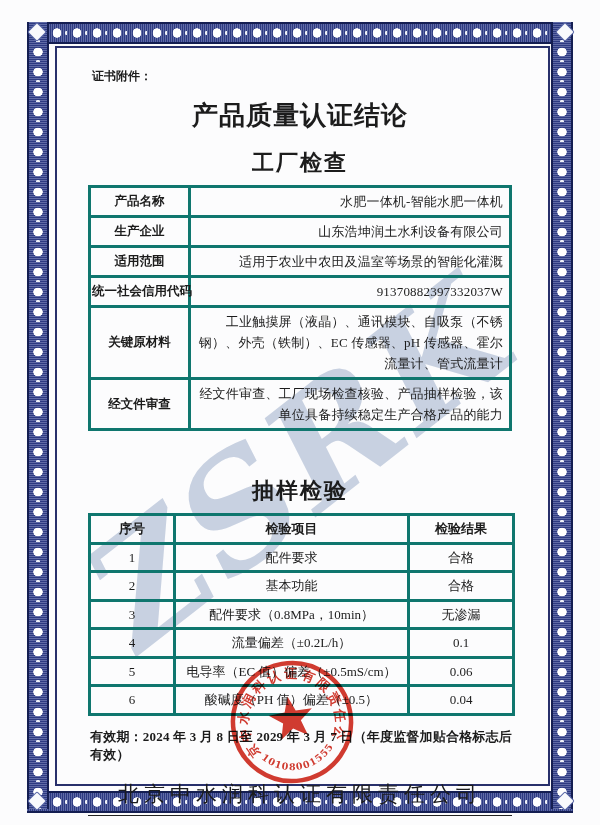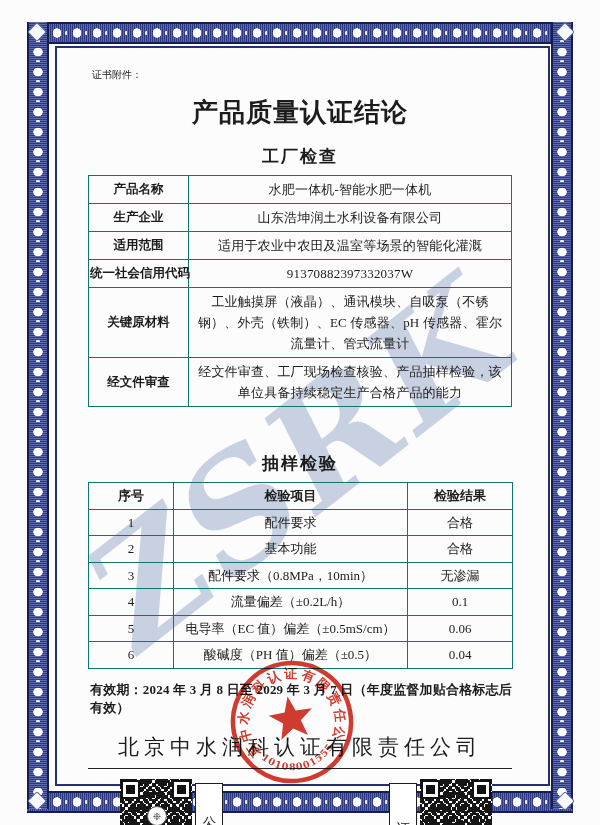--- a/index.html
+++ b/index.html
@@ -41,29 +41,29 @@
   
   .watermark{
     position:absolute;left:300px;top:462px;z-index:0;
     transform:translate(-50%,-50%) rotate(-38deg);
     font-family:"DejaVu Serif","Liberation Serif",serif;font-style:italic;
     font-size:150px;font-weight:bold;letter-spacing:4px;
     color:rgba(128,149,186,0.42);white-space:nowrap;pointer-events:none;
   }
   
   .content{position:absolute;left:88px;top:68px;width:424px;z-index:2;}
-  .attachment{font-size:10px;font-weight:normal;padding-left:4px;}
+  .attachment{font-size:12px;font-weight:bold;padding-left:4px;}
   .doc-title{font-size:26px;font-weight:bold;text-align:center;margin:13px 0 0;letter-spacing:1px;}
-  .section-title{font-size:17px;font-weight:bold;text-align:center;margin:15px 0 7px;letter-spacing:2px;}
+  .section-title{font-size:22px;font-weight:bold;text-align:center;margin:15px 0 7px;letter-spacing:2px;}
   .section-title.s2{margin-top:45px;}
   table.cert{width:100%;border-collapse:collapse;table-layout:fixed;font-size:13px;}
-  table.cert td{border:1px solid #0f766e;padding:3px 6px;vertical-align:middle;}
+  table.cert td{border:3px solid #0f766e;padding:3px 6px;vertical-align:middle;}
   .t1 td{height:19px;}
   .t1 .lbl{text-align:center;font-weight:bold;white-space:nowrap;font-size:12.5px;padding:3px 1px;}
-  .t1 .val{text-align:center;line-height:1.62;letter-spacing:0.2px;}
+  .t1 .val{text-align:right;line-height:1.62;letter-spacing:0.2px;}
   .t2 td{text-align:center;height:18px;line-height:1.5;}
   .t2 .lbl,.t2 .hdr{font-weight:bold;}
   .validity{font-weight:bold;font-size:13px;margin-top:12px;padding-left:2px;letter-spacing:0.2px;}
   .company{text-align:center;font-size:21px;letter-spacing:5px;margin-top:17px;line-height:1.3;}
   .rule{border:none;border-top:1.5px solid #222;margin:7px 0 0;}
   
   .qr-row{display:flex;justify-content:space-between;align-items:center;margin-top:7px;
     padding-left:32px;padding-right:20px;height:78px;}
   .qr-group{display:flex;align-items:center;gap:3px;}
   .qr{position:relative;width:72px;height:72px;background-color:#fff;

